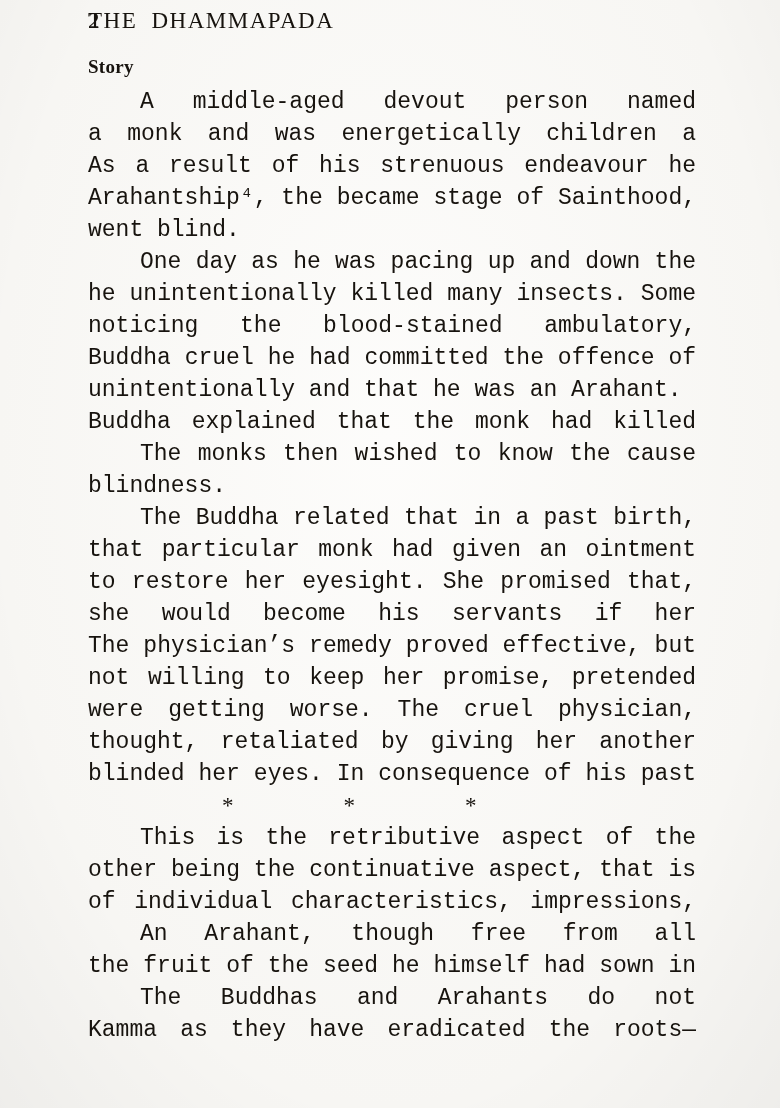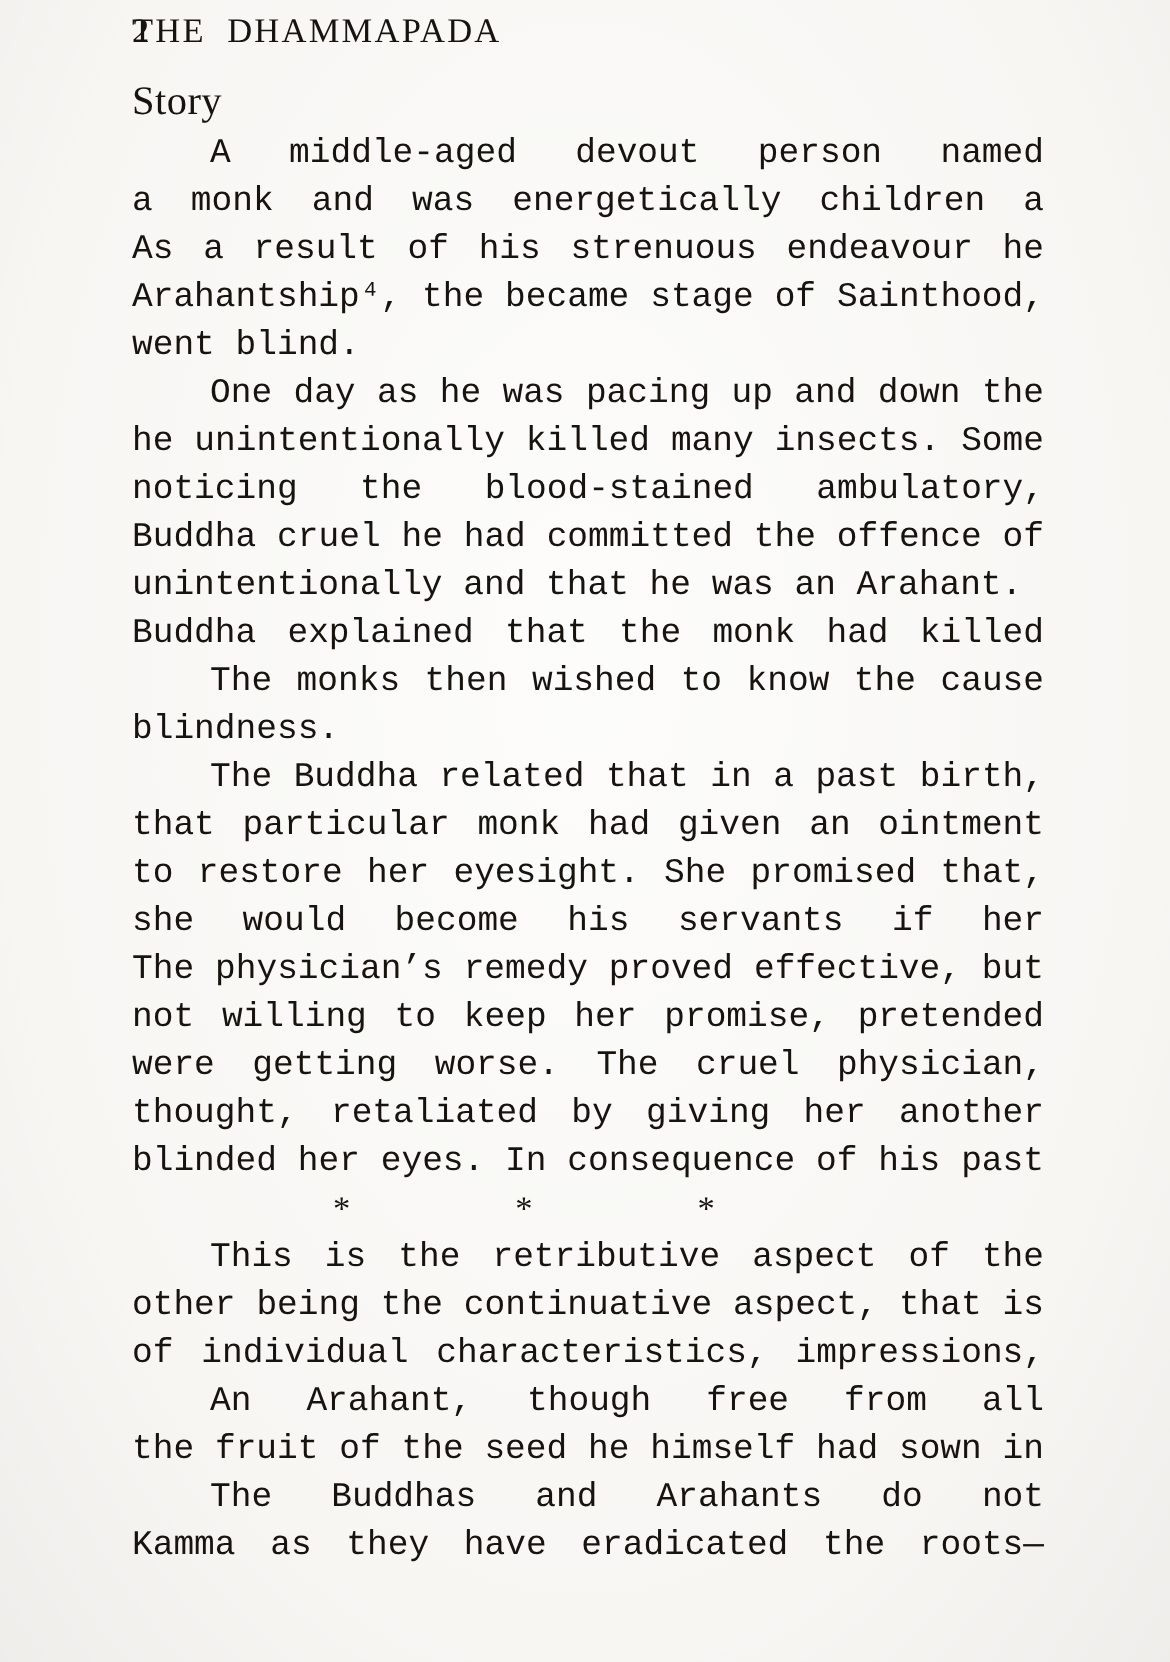--- a/index.html
+++ b/index.html
@@ -31,23 +31,23 @@
     left: 0;
     top: 0;
   }
   .book-title {
     display: block;
     letter-spacing: 1.5px;
     word-spacing: 7px;
   }
   .section-heading {
     margin: 14px 0 0 0;
-    font-size: 27px;
+    font-size: 19px;
     line-height: 34px;
-    font-weight: normal;
+    font-weight: bold;
     letter-spacing: 0.3px;
   }
   .body-text {
     margin-top: 2px;
     font-size: 23px;
     line-height: 32px;
   }
   .paragraph { margin: 0; }
   .line {
     height: 32px;

